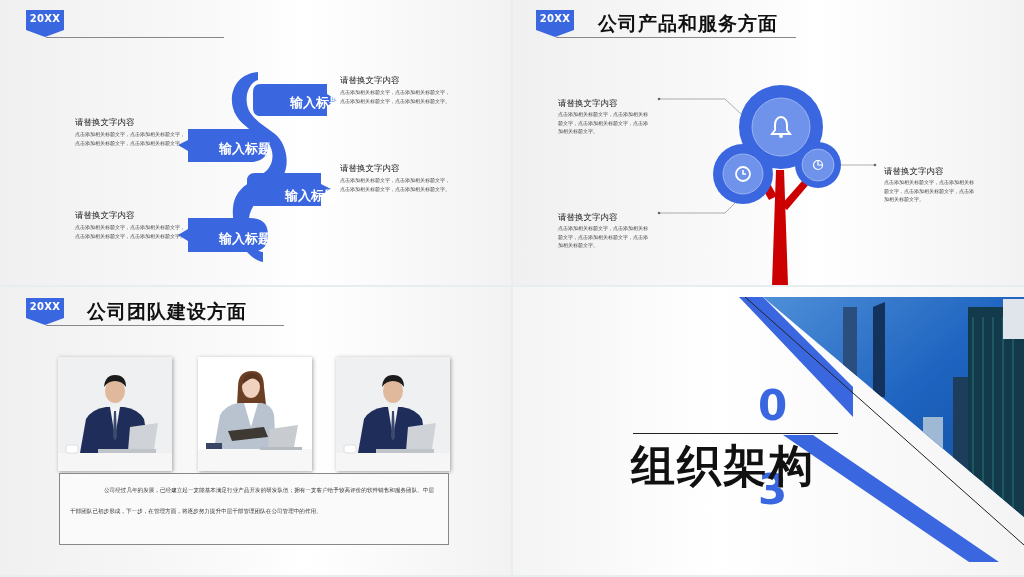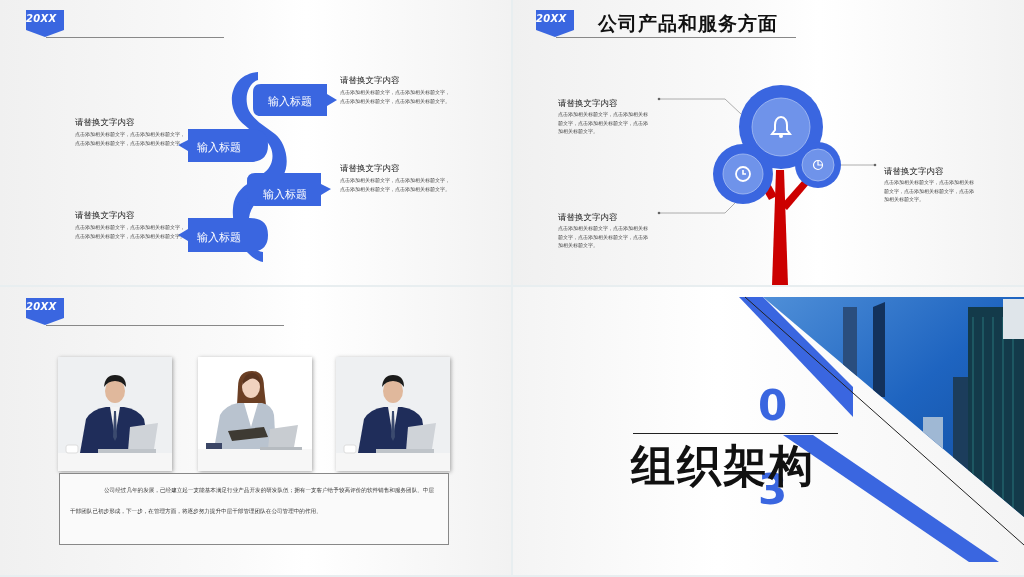--- a/index.html
+++ b/index.html
@@ -7,29 +7,29 @@
   body { font-family: "DejaVu Sans", "Liberation Sans", sans-serif; position: relative; }
   .slide { position: absolute; overflow: hidden;
     background: linear-gradient(90deg, #f0f0f0 0%, #fafafa 45%, #ffffff 60%, #f2f2f2 100%); }
   #s1 { left: 0; top: 0; width: 511px; height: 285px; }
   #s2 { left: 513px; top: 0; width: 511px; height: 285px; }
   #s3 { left: 0; top: 287px; width: 511px; height: 288px; }
   #s4 { left: 513px; top: 287px; width: 511px; height: 288px; }
 
   .badge { position: absolute; width: 38px; height: 24px; }
   .badge svg { position: absolute; left: 0; top: 0; }
-  .badge span { position: absolute; left: 0; top: 3px; width: 38px; 
-    color: #fff; font-size: 10px; font-weight: bold; letter-spacing: 0.3px; font-style: italic; }
+  .badge span { position: absolute; left: 0; top: 3px; width: 38px; text-align: center;
+    color: #fff; font-size: 10px; font-weight: bold; letter-spacing: 0.3px; }
   .slide-title { position: absolute; font-size: 19px; font-weight: bold; color: #111; letter-spacing: 1px; }
   .title-line { position: absolute; height: 1px; background: #888; }
 
   .txt-head { position: absolute; font-size: 8.5px; font-weight: normal; color: #222; }
   .txt-body { position: absolute; font-size: 5px; line-height: 8.5px; color: #444; width: 110px; }
 
-  .pill-label { position: absolute; color: #fff; font-size: 11px; font-weight: normal; }
+  .pill-label { position: absolute; color: #fff; font-size: 13px; font-weight: bold; margin-left: 22px; }
 
   .photo { position: absolute; width: 114px; height: 114px; background: #fff;
     box-shadow: 1px 1px 4px rgba(0,0,0,0.35); overflow: hidden; }
   .desc-box { position: absolute; left: 59px; top: 186px; width: 390px; height: 72px;
     border: 1px solid #888; background: #fafafa; }
   .desc-box p { font-size: 5.6px; color: #333; line-height: 21px; padding: 6px 10px; text-indent: 34px; }
 
   .big-title { position: absolute; left: 118px; top: 150px; font-size: 44px; font-weight: bold;
     color: #111; letter-spacing: 2px; z-index: 3; }
   .big-num { position: absolute; color: #3a66e0; font-weight: bold; font-size: 42px; z-index: 2; }
@@ -135,20 +135,21 @@
   <div class="txt-body" style="left:371px;top:178px;width:92px;">点击添加相关标题文字，点击添加相关标题文字，点击添加相关标题文字，点击添加相关标题文字。</div>
 </div>
 
 <div id="s3" class="slide">
   <div class="badge" style="left:26px;top:11px;">
     <svg width="38" height="28" viewBox="0 0 38 28">
         <polygon points="0,0 38,0 38,20 19,27 0,20" fill="#3a66e0"></polygon>
       </svg>
     <span>20XX</span>
   </div>
+  <div class="slide-title" style="left:87px;top:12px;">公司团队建设方面</div>
   <div class="title-line" style="left:46px;top:38px;width:238px;"></div>
 
   <div class="photo" style="left:58px;top:70px;background:#eef0f2;">
     <svg width="114" height="114" viewBox="0 0 114 114">
       <rect x="0" y="96" width="114" height="18" fill="#f6f6f6"></rect>
       <path d="M22,96 L28,62 Q34,52 48,50 L66,50 Q80,52 86,62 L92,96Z" fill="#1f2d5a"></path>
       <polygon points="52,50 57,80 62,50" fill="#f4f4f4"></polygon>
       <polygon points="56,54 58,54 59,80 57,84 55,80" fill="#3b4a6e"></polygon>
       <ellipse cx="57" cy="34" rx="10" ry="12" fill="#e0b89c"></ellipse>
       <path d="M46,30 Q47,18 57,18 Q68,18 68,30 Q64,24 57,24 Q50,24 46,30Z" fill="#1b1b1b"></path>

